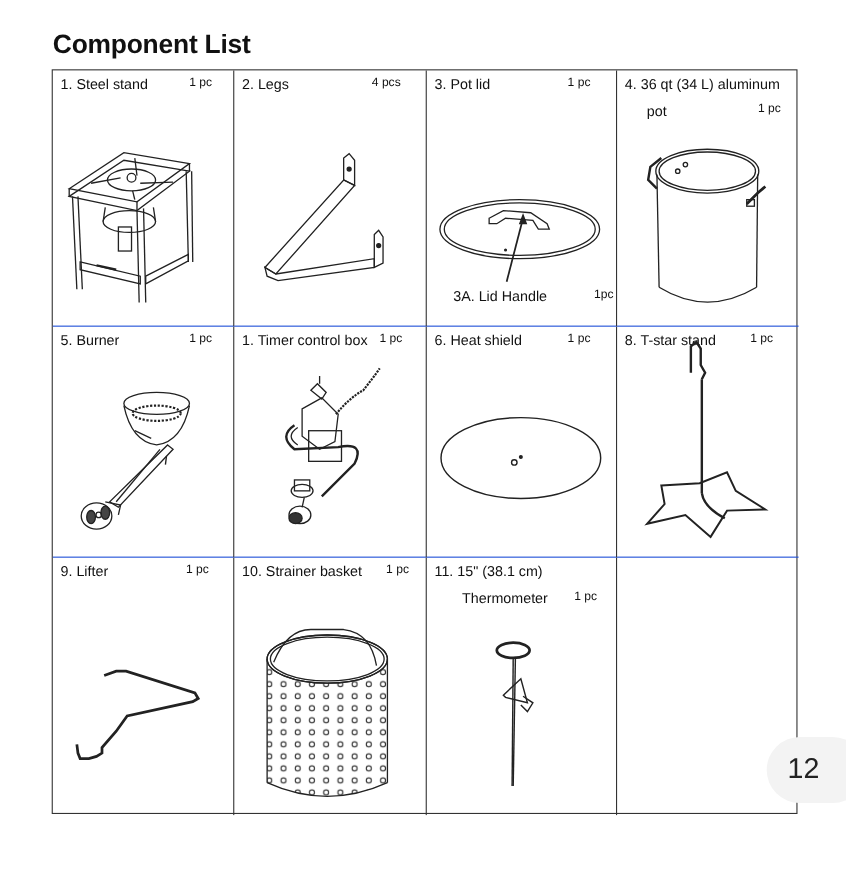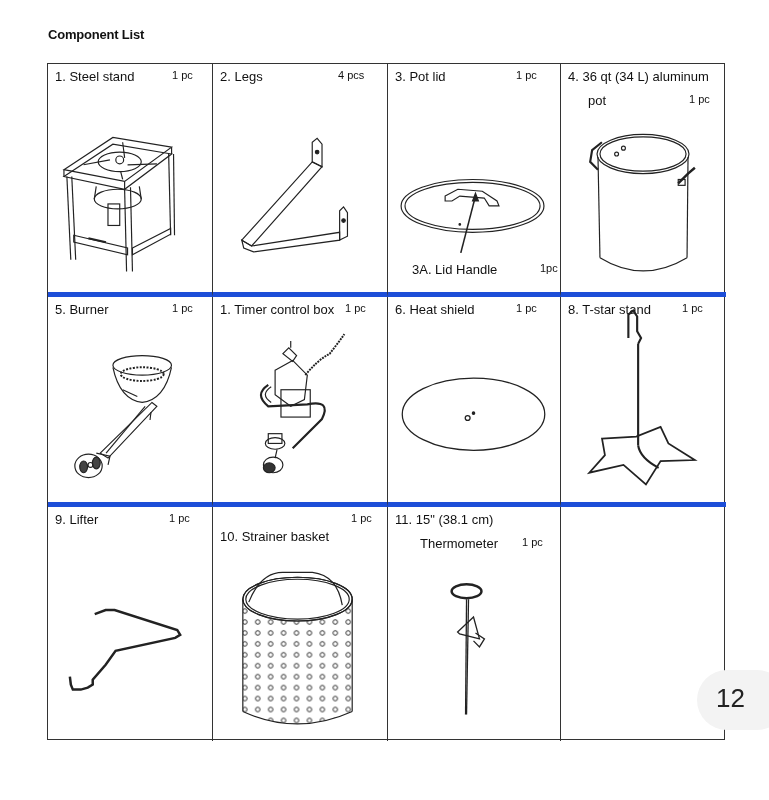--- a/index.html
+++ b/index.html
@@ -1,21 +1,21 @@
 <!DOCTYPE html>
 <html><head>
   <meta charset="utf-8">
   <style>
     html, body { margin: 0; padding: 0; background: #ffffff; }
     body { width: 769px; height: 800px; position: relative; overflow: hidden;
            font-family: "Liberation Sans", sans-serif; color: #111; }
-    .title { position: absolute; left: 48px; top: 27px; font-size: 13px; font-weight: bold; letter-spacing: -0.2px; }
+    .title { position: absolute; left: 48px; top: 27px; font-size: 24px; font-weight: bold; letter-spacing: -0.2px; }
     .grid { position: absolute; left: 47px; top: 63px; width: 678px; height: 677px;
             border: 1px solid #333; box-sizing: border-box; }
-    .cell { position: absolute; border-right: 1px solid #333; border-bottom: 5px solid #1d4ed8; box-sizing: border-box; }
+    .cell { position: absolute; border-right: 1px solid #333; border-bottom: 1px solid #1d4ed8; box-sizing: border-box; }
     .cell.last-col { border-right: none; }
     .cell.last-row { border-bottom: none; }
     .label { position: absolute; font-size: 13px; white-space: nowrap; color: #111; }
     .qty { position: absolute; font-size: 11px; white-space: nowrap; color: #111; }
     .illus { position: absolute; left: 0; top: 0; width: 100%; height: 100%; }
     .illus svg { width: 100%; height: 100%; }
     .page-badge { position: absolute; left: 697px; top: 670px; width: 90px; height: 60px;
                   background: #f3f3f3; border-radius: 30px; }
     .page-num { position: absolute; left: 716px; top: 683px; font-size: 26px; color: #222; }
   </style>
@@ -182,21 +182,21 @@
     <span class="label" style="left:7px;top:5px;">9. Lifter</span>
     <span class="qty" style="left:121px;top:5px;">1 pc</span>
     <div class="illus">
       <svg viewBox="0 0 165 234" fill="none" stroke="#222" stroke-width="2.5">
         <path d="M47,107 L58,103 L67,103 L130,123 L133,128 L128,131 L68,144 L58,158 L45,173 L45,178 L40,181 L33,183 L25,183 L23,178 L22,170"></path>
       </svg>
     </div>
   </div>
 
   <div class="cell last-row" style="left:165px;top:443px;width:175px;height:234px;">
-    <span class="label" style="left:7px;top:22px;">10.  Strainer  basket</span>
+    <span class="label" style="left:7px;top:5px;">10.  Strainer  basket</span>
     <span class="qty" style="left:138px;top:5px;">1  pc</span>
     <div class="illus">
       <svg viewBox="0 0 175 234" fill="none" stroke="#222" stroke-width="1.2">
         <defs>
           <pattern id="holes" x="0" y="0" width="13" height="11" patternUnits="userSpaceOnUse">
             <circle cx="6" cy="5" r="2.3" stroke="#333" stroke-width="1" fill="none"></circle>
           </pattern>
         </defs>
         <path d="M30,92 L30,205 Q85,230 140,205 L140,92 Z" fill="url(#holes)" stroke="none"></path>
         <ellipse cx="85" cy="92" rx="55" ry="22" fill="#fff"></ellipse>

